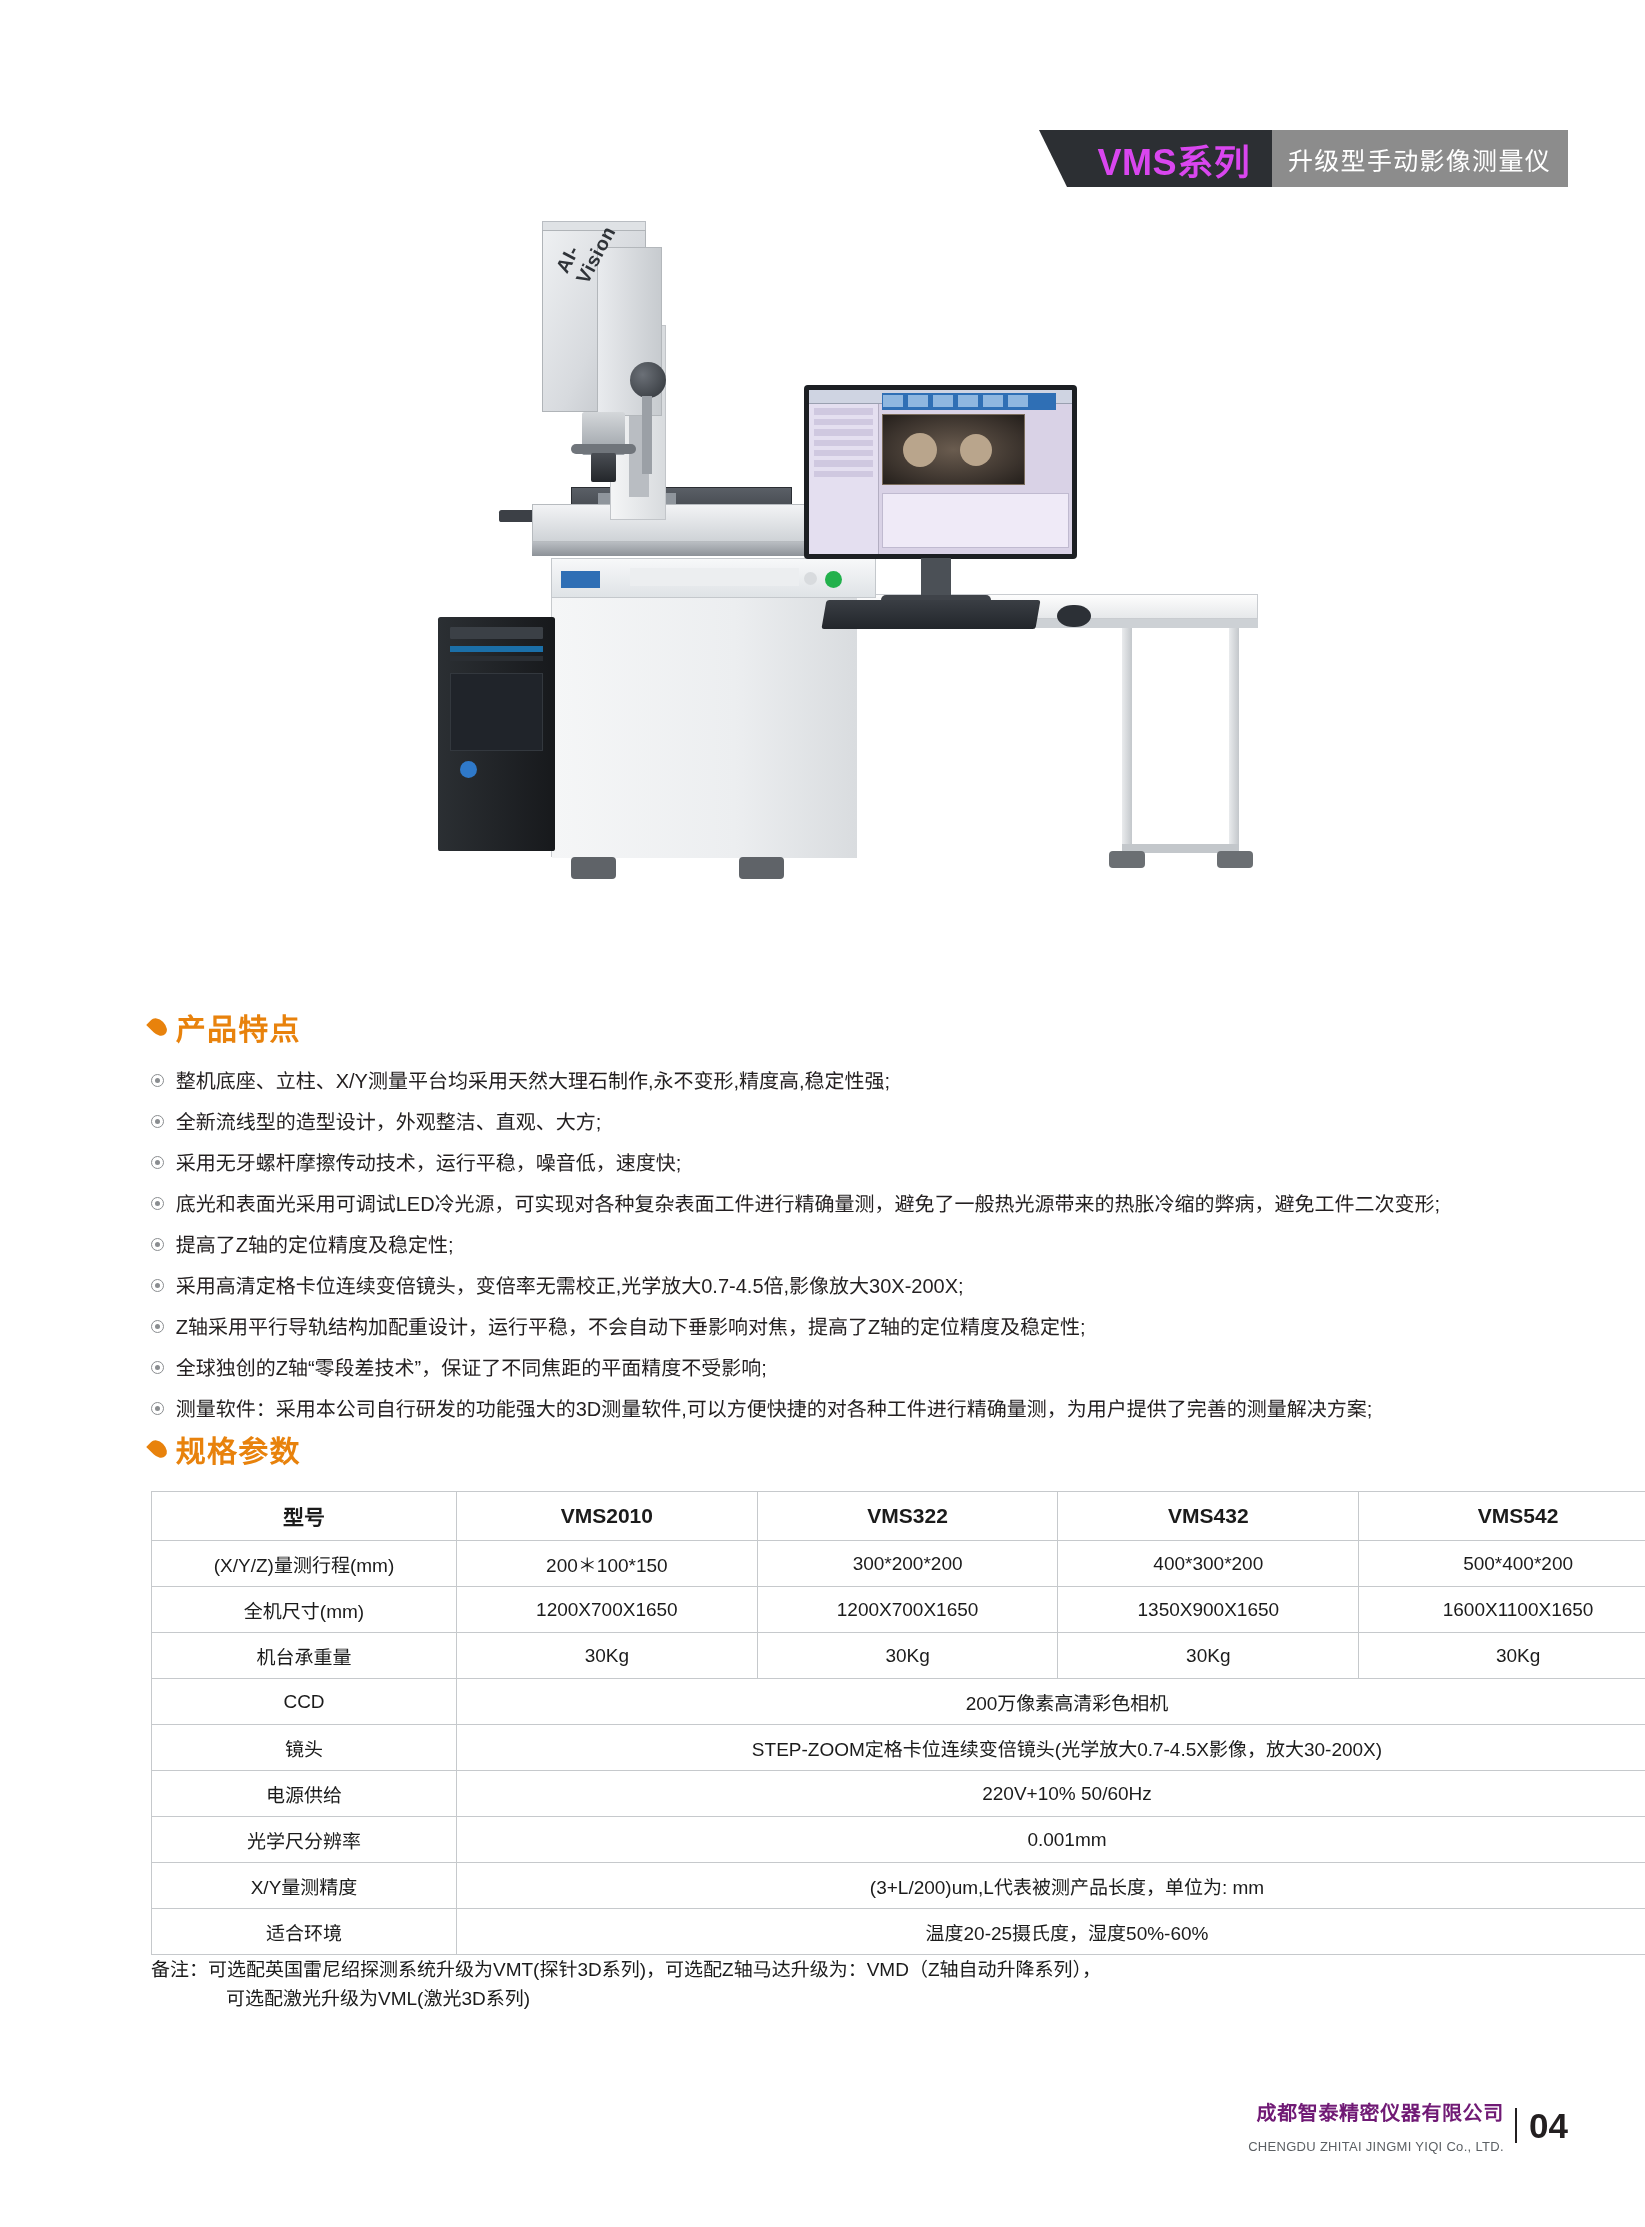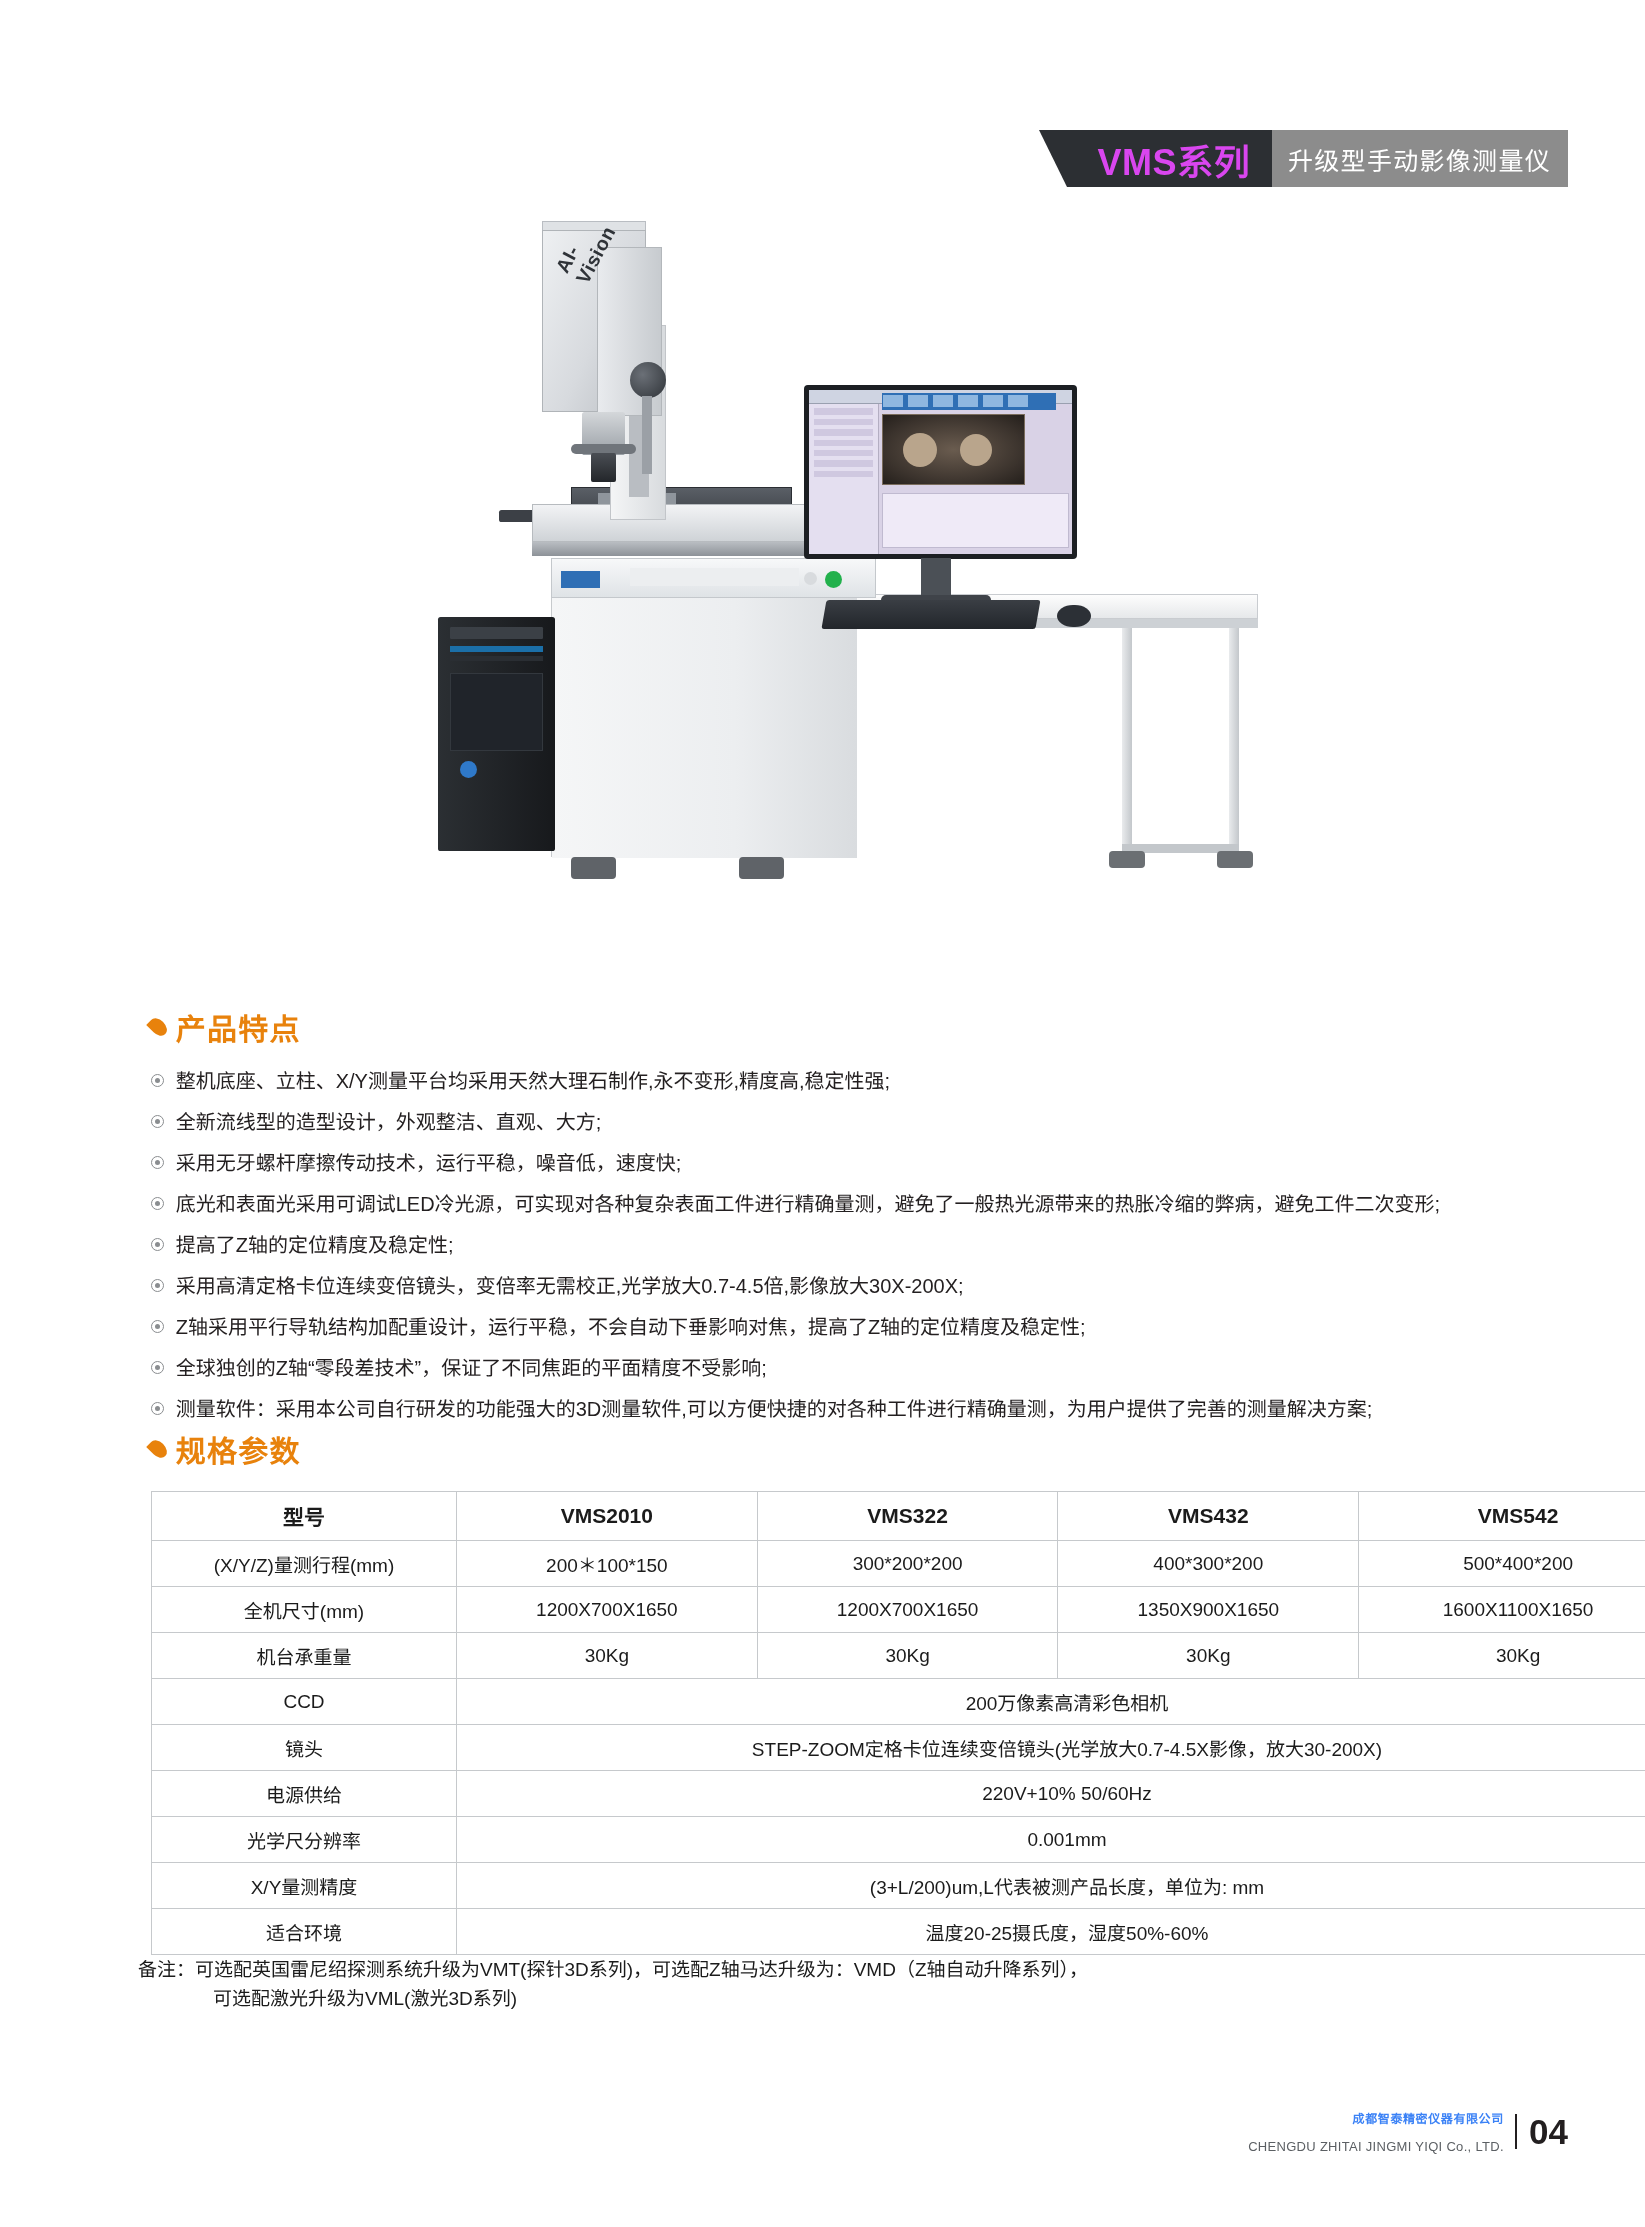--- a/index.html
+++ b/index.html
@@ -272,39 +272,39 @@
   }
   table.spec tr.head td {
     font-weight: bold;
     font-size: 21px;
     background: #ffffff;
   }
   table.spec td.label { width: 305px; }
 
   .note {
     position: absolute;
-    left: 138px;
+    left: 151px;
     top: 1955px;
     font-size: 19px;
     line-height: 1.55;
     color: #1b1b1b;
   }
   .note .indent { padding-left: 75px; display: block; }
 
   
   .footer {
     position: absolute;
     right: 78px;
     bottom: 73px;
     display: flex;
     align-items: center;
     gap: 11.7px;
   }
   .footer-text { text-align: right; }
-  .footer-cn { font-size: 12px; font-weight: bold; color: #3b82f6; letter-spacing: 0.6px;}
+  .footer-cn { font-size: 20px; font-weight: bold; color: #701a75; letter-spacing: 0.6px;}
   .footer-en { font-size: 13px; color: #5b5f63; letter-spacing: 0.3px; margin-top: 13px;}
   .footer-bar { width: 1.9px; height: 35px; background: #231f20; }
   .footer-page { font-size: 35px; font-weight: bold; color: #231f20; }
 </style>
 </head>
 <body>
 
 <div class="page">
 
   <div class="banner">

